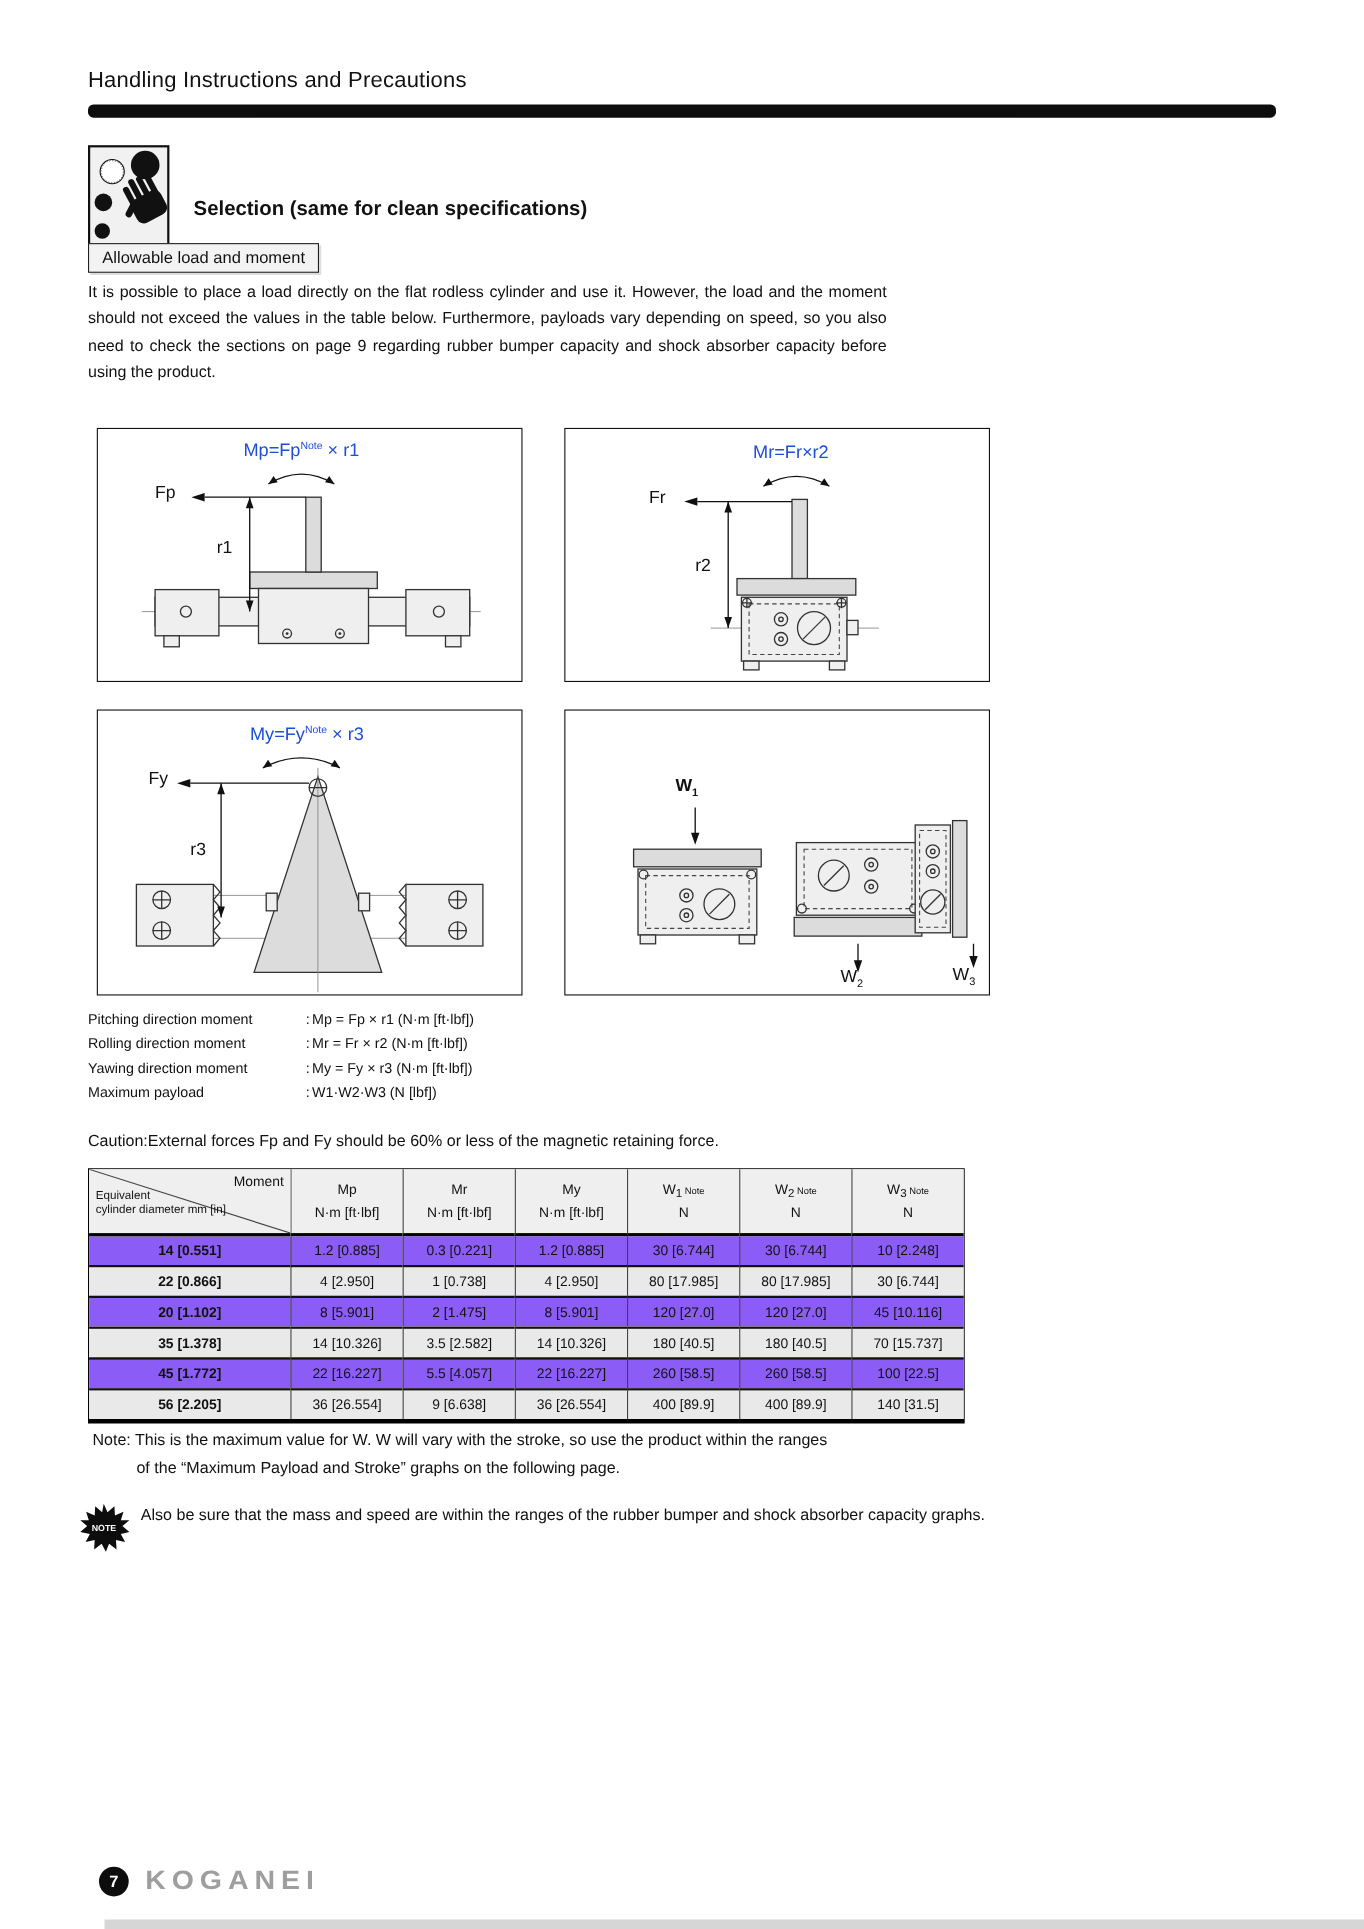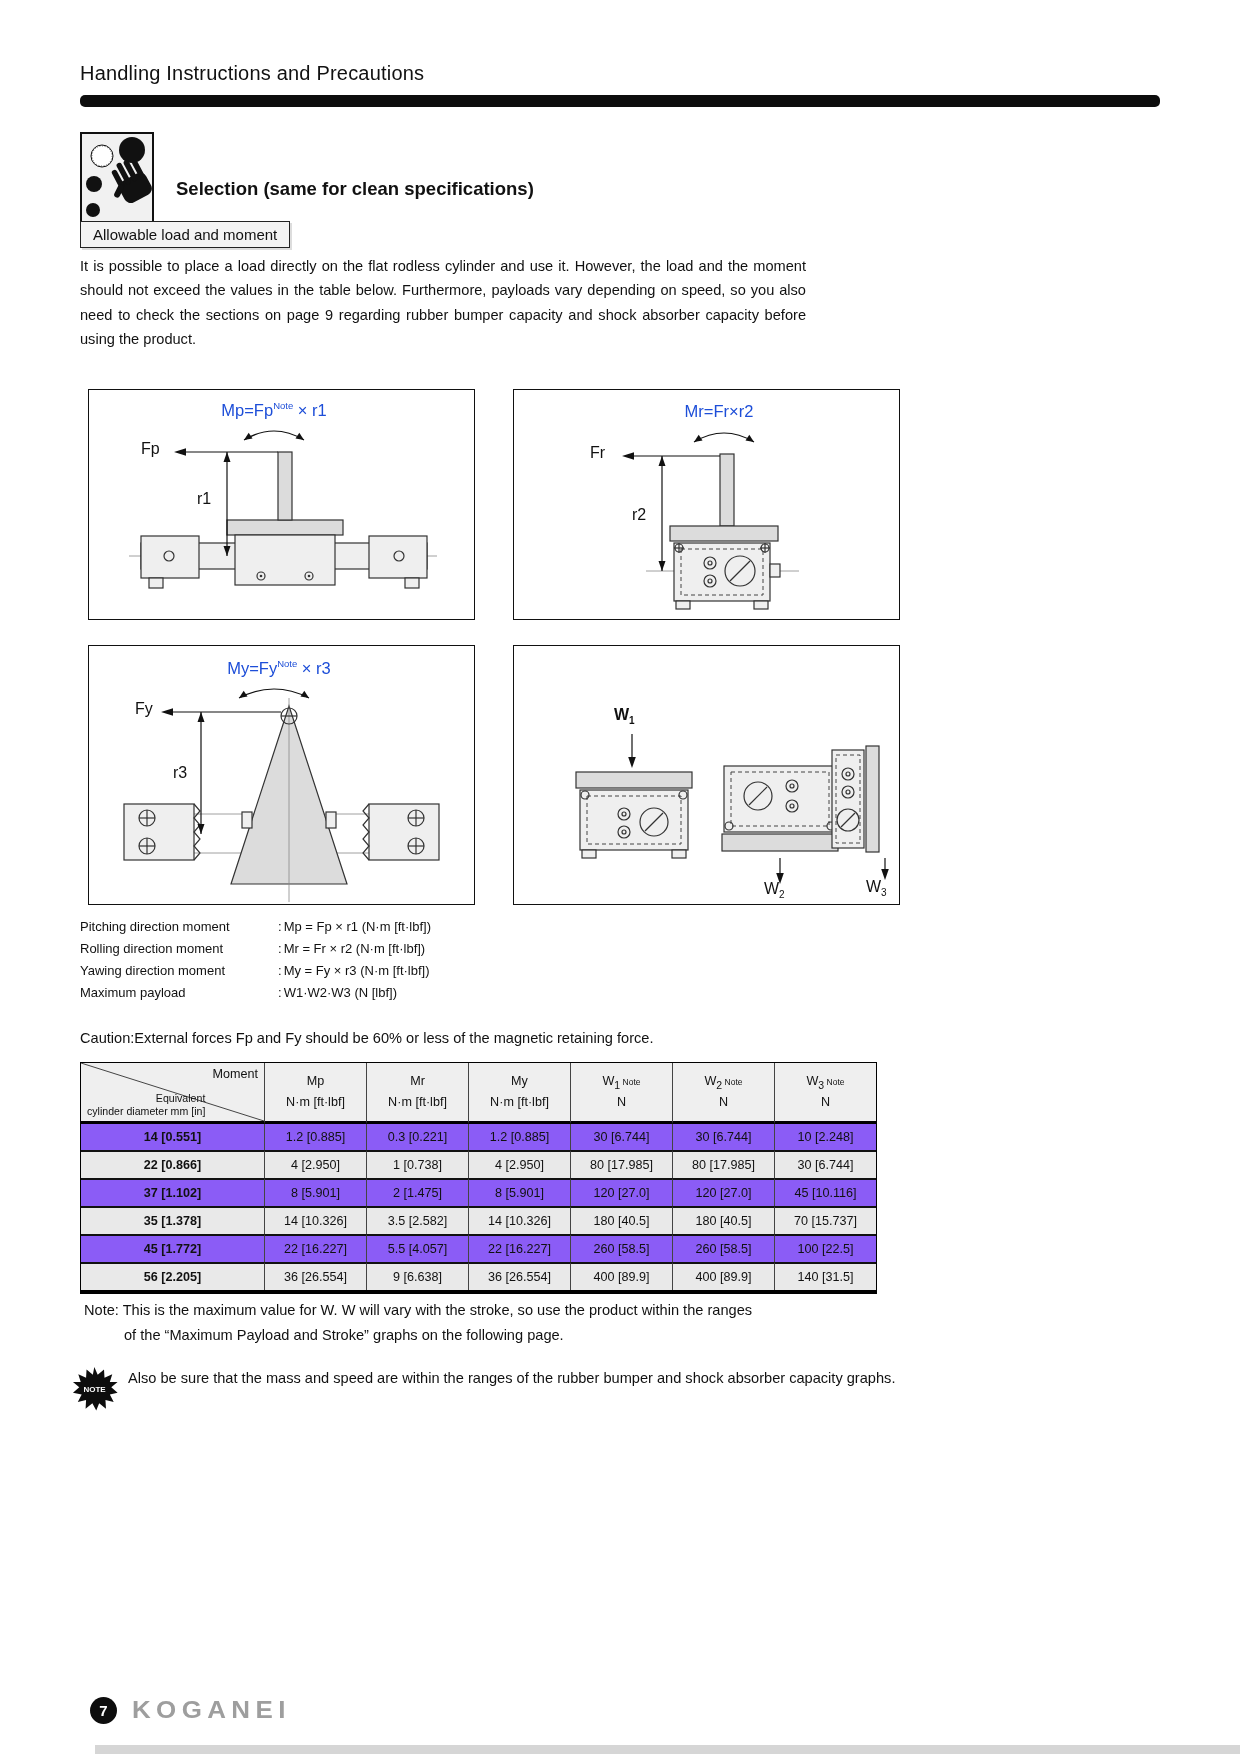--- a/index.html
+++ b/index.html
@@ -38,21 +38,21 @@
   .def-val{margin-left:2px;}
   .caution{left:80px;top:1030px;font-size:14.6px;}
 
   .tbl{left:80px;top:1062px;width:795px;border:1px solid #000;border-bottom:4px solid #000;
        display:grid;grid-template-columns:183px repeat(6,102px);font-size:12.6px;}
   .tbl .hc{background:#efefef;border-bottom:3px solid #000;border-left:1px solid #444;
            min-height:58px;display:flex;flex-direction:column;align-items:center;justify-content:center;line-height:17px;}
   .tbl .hc.first{border-left:none;position:relative;}
   .th-note{font-size:8.5px;}
   .corner-top{position:absolute;top:3px;right:6px;}
-  .corner-bottom{position:absolute;bottom:3px;left:6px;font-size:10.6px;line-height:13px;text-align:right;}
+  .corner-bottom{position:absolute;bottom:14px;left:6px;font-size:10.6px;line-height:13px;}
   .tbl .bc{border-left:1px solid #444;border-top:2px solid #111;height:26px;
            display:flex;align-items:center;justify-content:center;}
   .tbl .bc.first{border-left:none;font-weight:bold;}
   .tbl .row-stripe{background:#e9e9e9;}
   .tbl .row-plain{background:#8b5cf6;}
   .tbl .bc.r0{border-top:none;}
 
   .note-blk{left:84px;top:1298px;font-size:14.6px;line-height:25px;}
   .note-line2{margin-left:40px;}
   .warn-icon{left:72px;top:1366px;width:46px;height:46px;}
@@ -318,21 +318,21 @@
     <div class="bc r0 row-plain">10 [2.248]</div>
 
     <div class="bc first row-stripe">22 [0.866]</div>
     <div class="bc row-stripe">4 [2.950]</div>
     <div class="bc row-stripe">1 [0.738]</div>
     <div class="bc row-stripe">4 [2.950]</div>
     <div class="bc row-stripe">80 [17.985]</div>
     <div class="bc row-stripe">80 [17.985]</div>
     <div class="bc row-stripe">30 [6.744]</div>
 
-    <div class="bc first row-plain">37 [1.102]</div>
+    <div class="bc first row-plain">20 [1.102]</div>
     <div class="bc row-plain">8 [5.901]</div>
     <div class="bc row-plain">2 [1.475]</div>
     <div class="bc row-plain">8 [5.901]</div>
     <div class="bc row-plain">120 [27.0]</div>
     <div class="bc row-plain">120 [27.0]</div>
     <div class="bc row-plain">45 [10.116]</div>
 
     <div class="bc first row-stripe">35 [1.378]</div>
     <div class="bc row-stripe">14 [10.326]</div>
     <div class="bc row-stripe">3.5 [2.582]</div>

